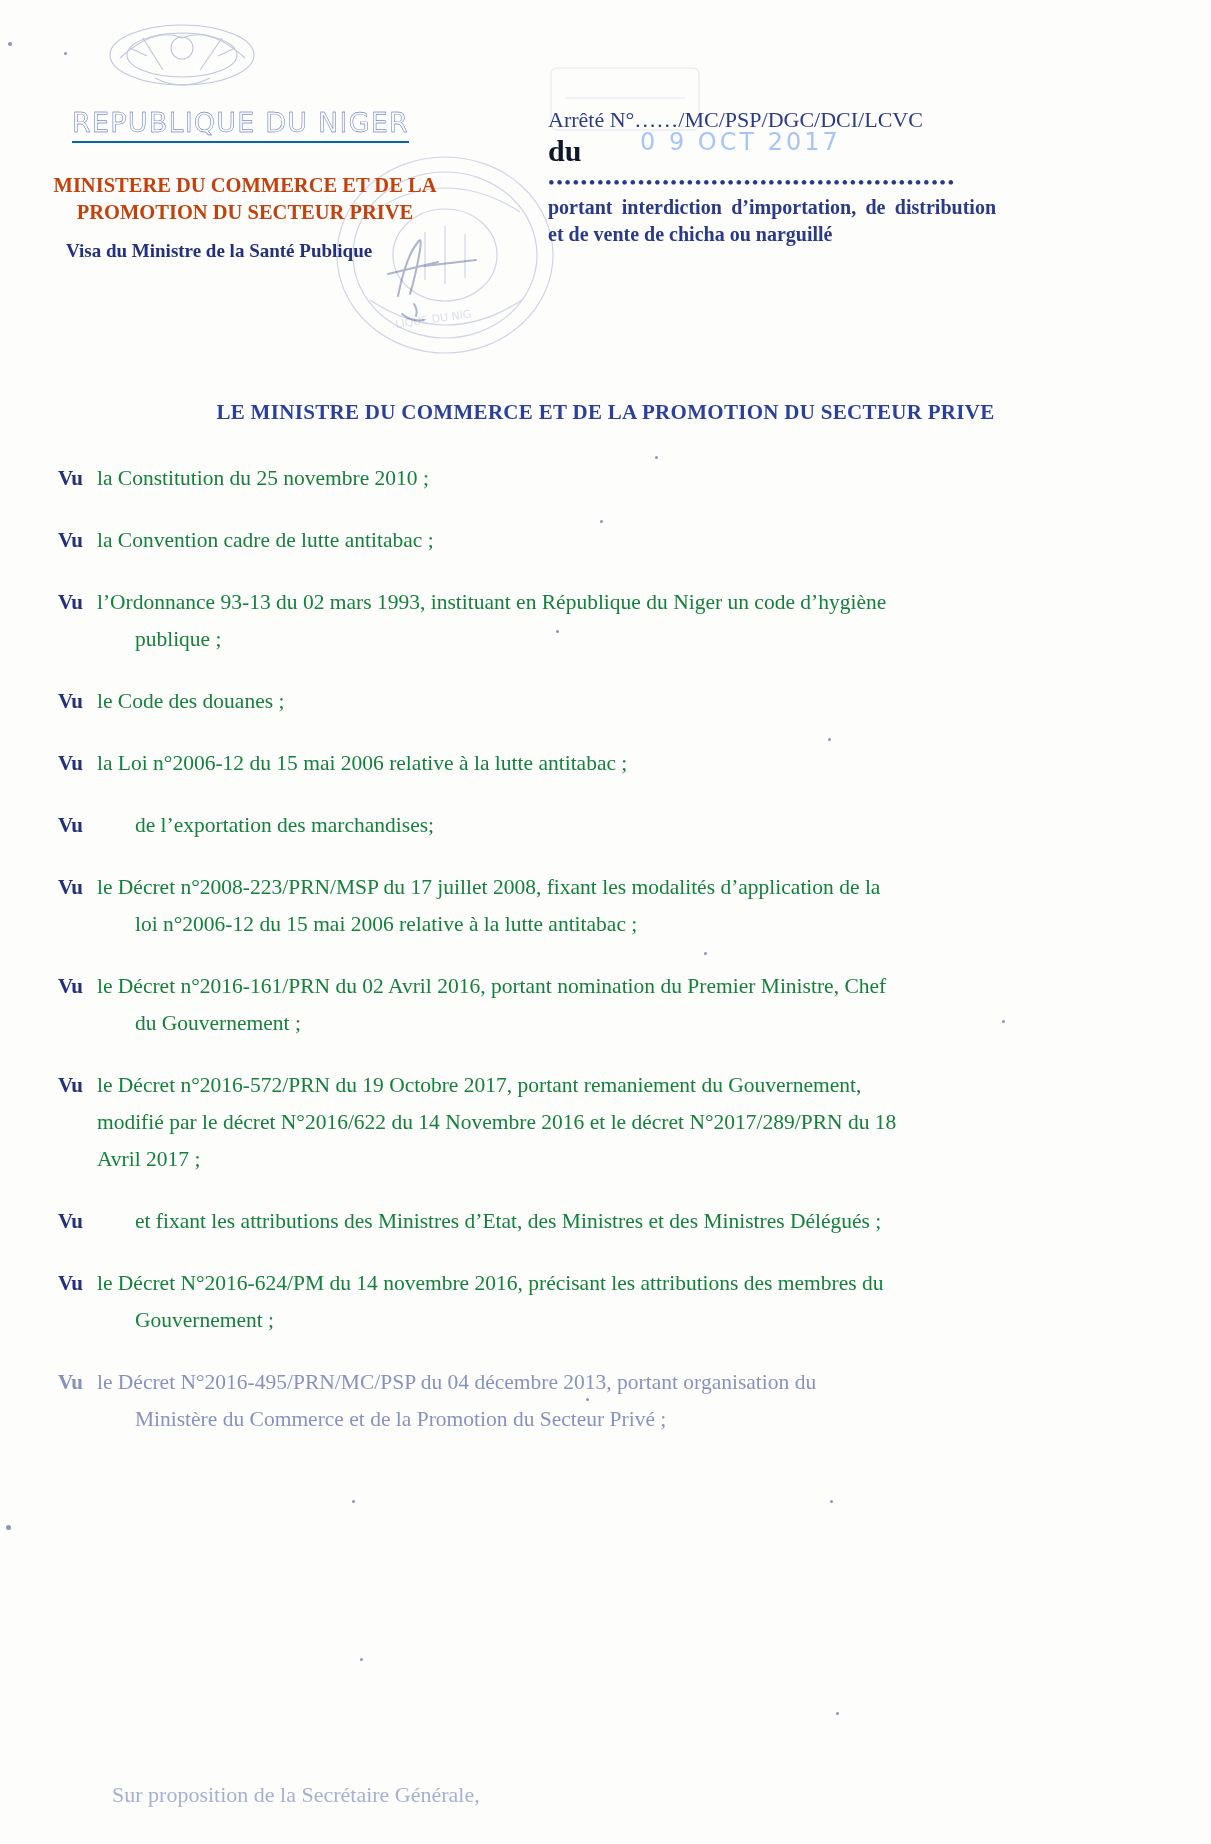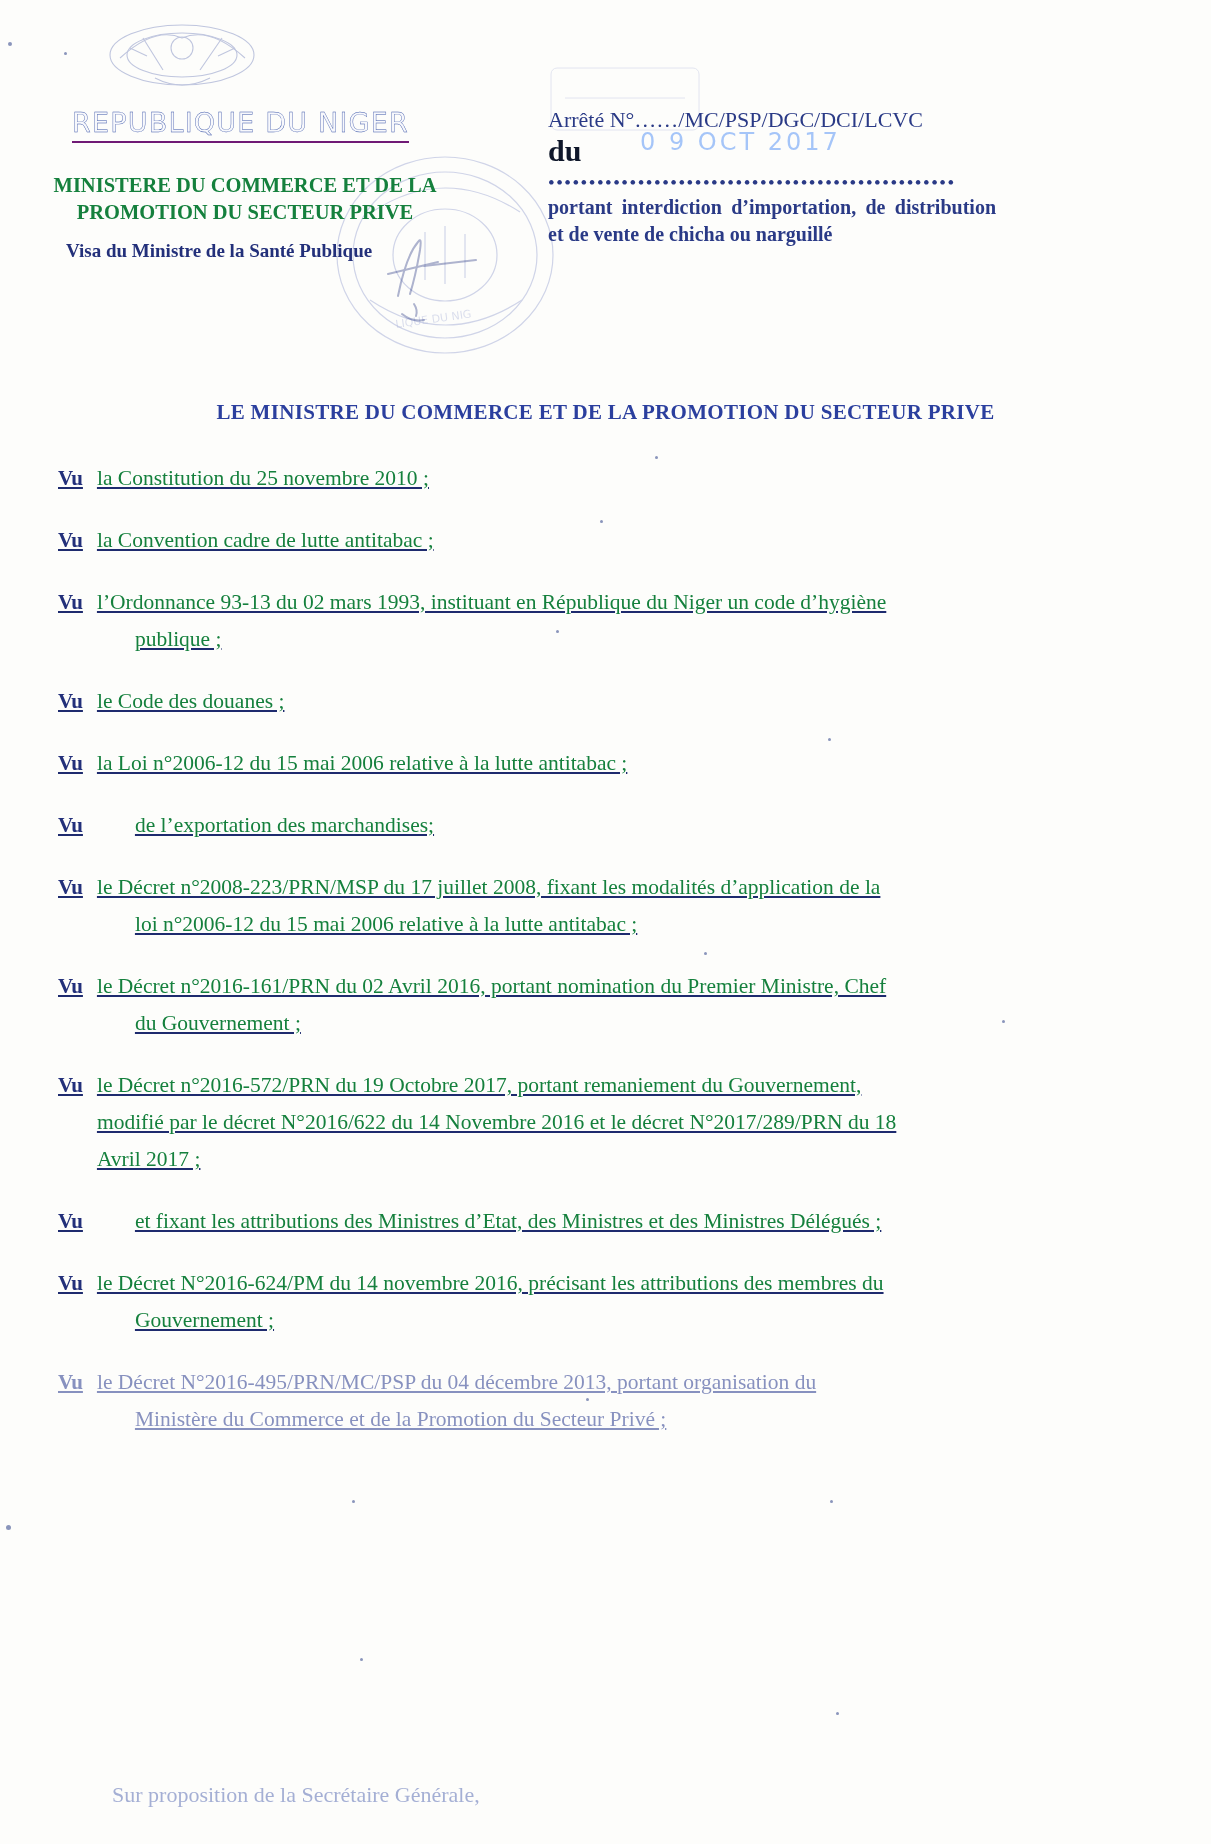--- a/index.html
+++ b/index.html
@@ -32,36 +32,36 @@
     width: 560px;
   }
   .rep-title {
     position: absolute;
     left: 72px;
     top: 107px;
     font-family: "DejaVu Sans", sans-serif;
     font-size: 27px;
     letter-spacing: 1.2px;
     color: #3c56a8;
-    border-bottom: 2px solid #701a75;
+    border-bottom: 2px solid #0369a1;
     padding-bottom: 3px;
     -webkit-text-stroke: 0.4px #3c56a8;
     color: #f7f8fc;
   }
   .ministere {
     position: absolute;
     left: 45px;
     top: 172px;
     width: 400px;
     text-align: center;
     font-family: "Liberation Serif", serif;
     font-size: 20.5px;
     font-weight: bold;
     line-height: 27px;
-    color: #15803d;
+    color: #c2410c;
   }
   .visa {
     position: absolute;
     left: 66px;
     top: 240px;
     font-family: "Liberation Serif", serif;
     font-size: 19px;
     font-weight: bold;
     color: #23307a;
   }
@@ -139,21 +139,20 @@
     top: 460px;
     width: 1211px;
   }
   .clause {
     position: relative;
     display: flex;
     margin-bottom: 25px;
     padding-left: 58px;
     padding-right: 48px;
     color: #1e2b6e;
-    text-decoration: underline;
   }
   .vu {
     flex: 0 0 auto;
     font-family: "Liberation Serif", serif;
     font-weight: bold;
     font-size: 21px;
     line-height: 37px;
     margin-right: 14px;
     color: #23307a;
   }

